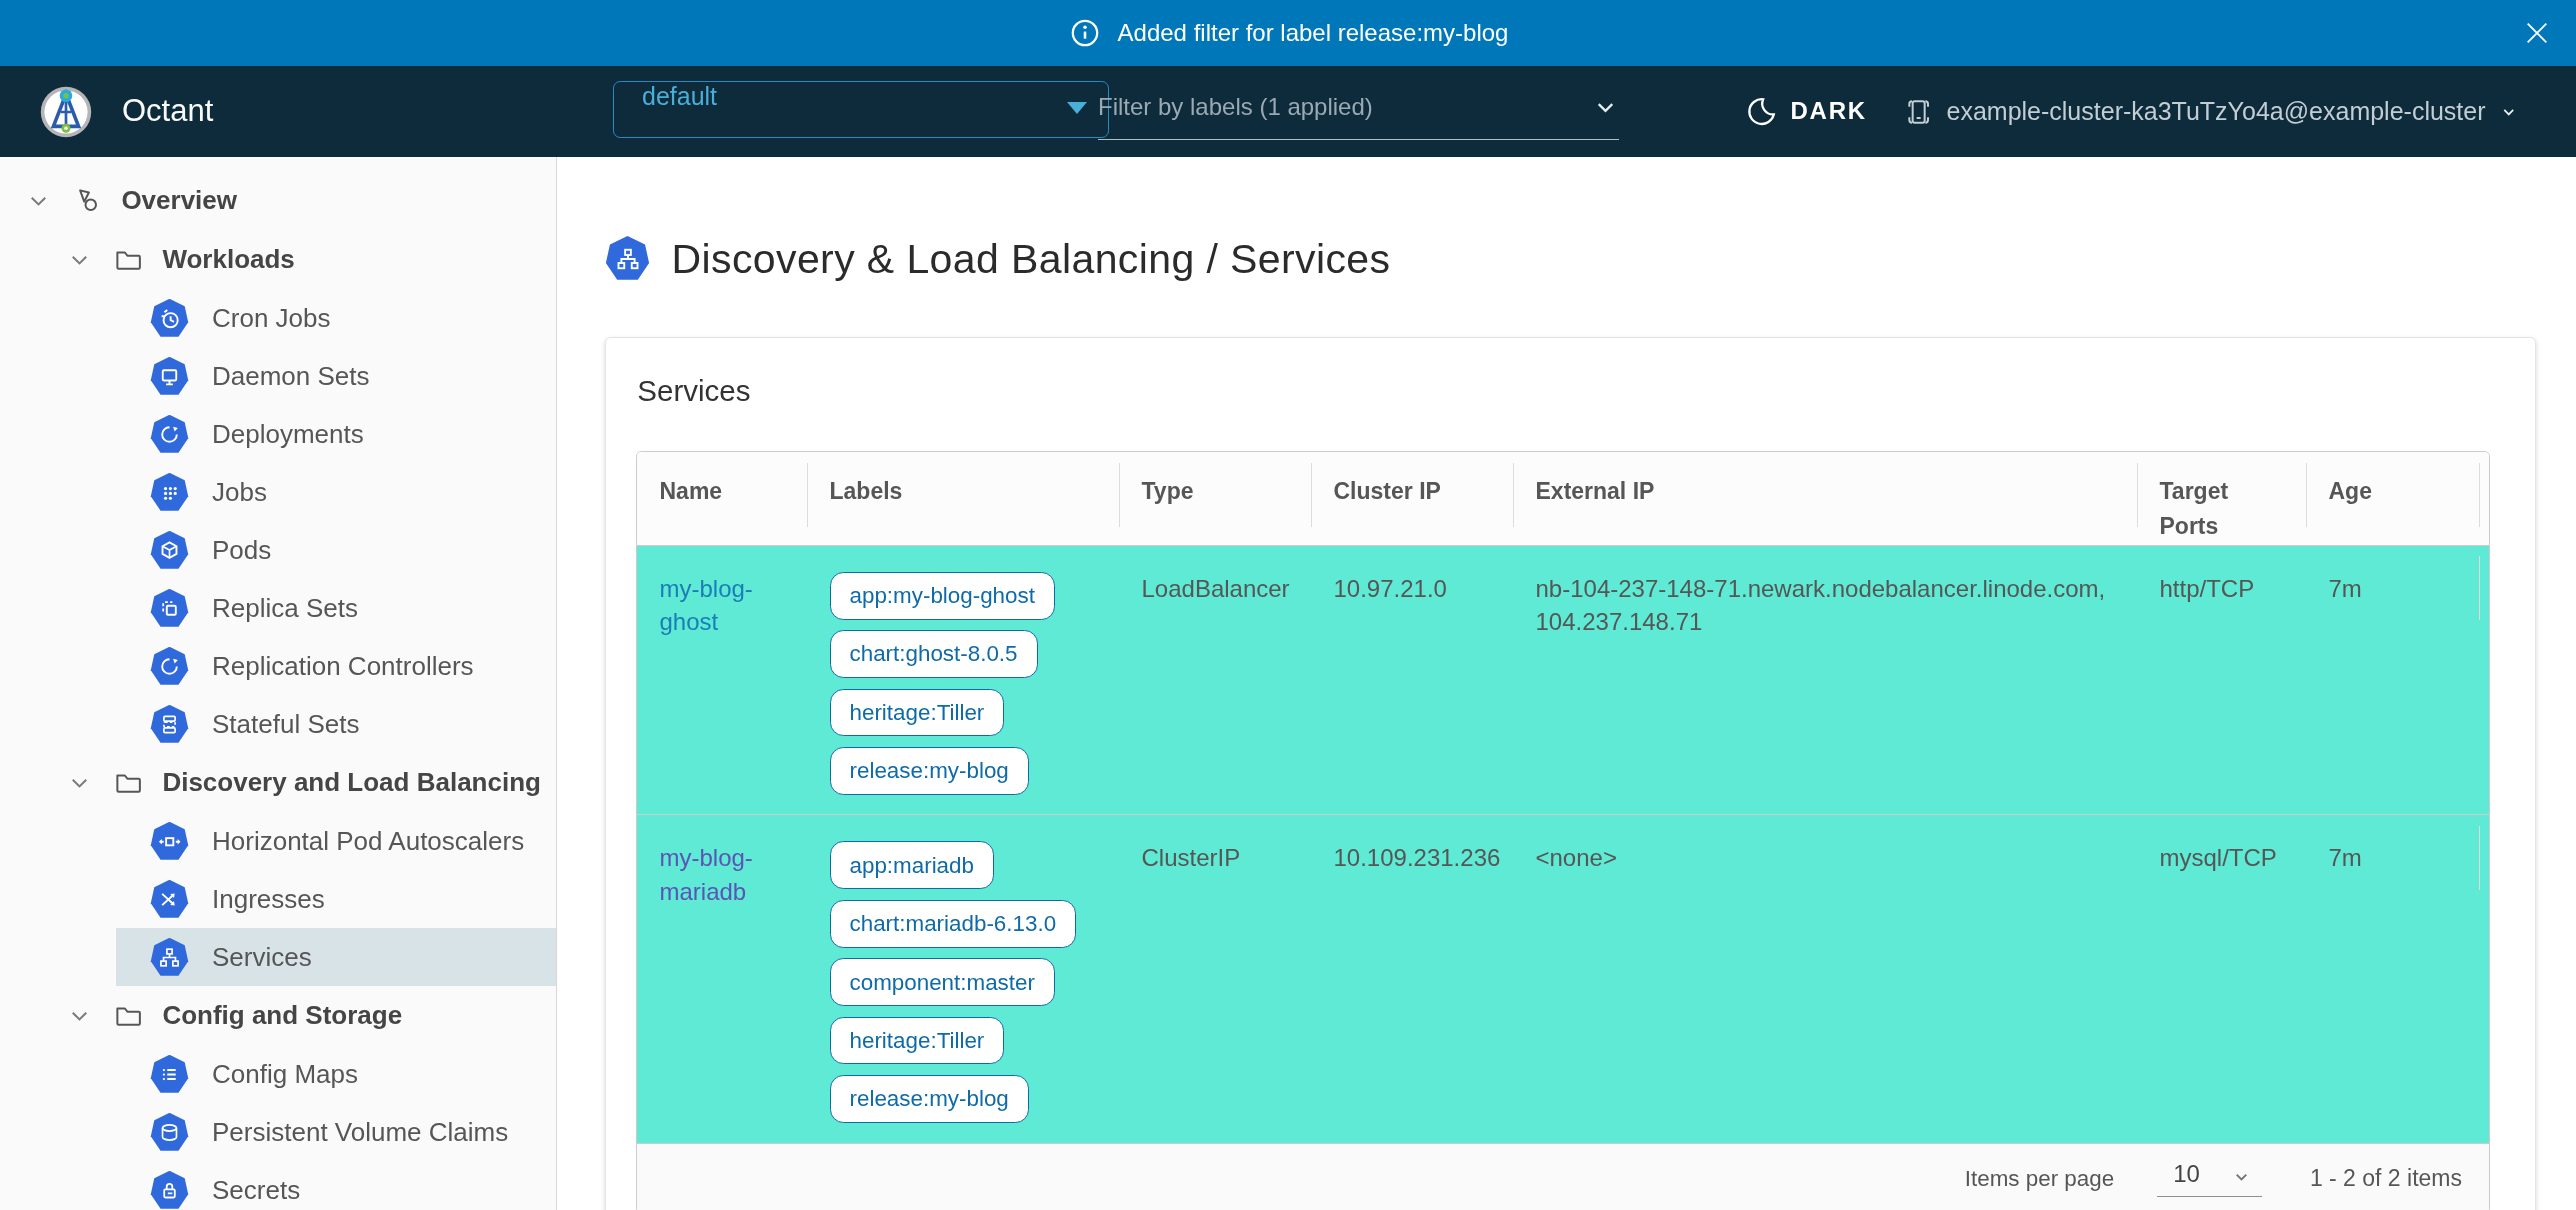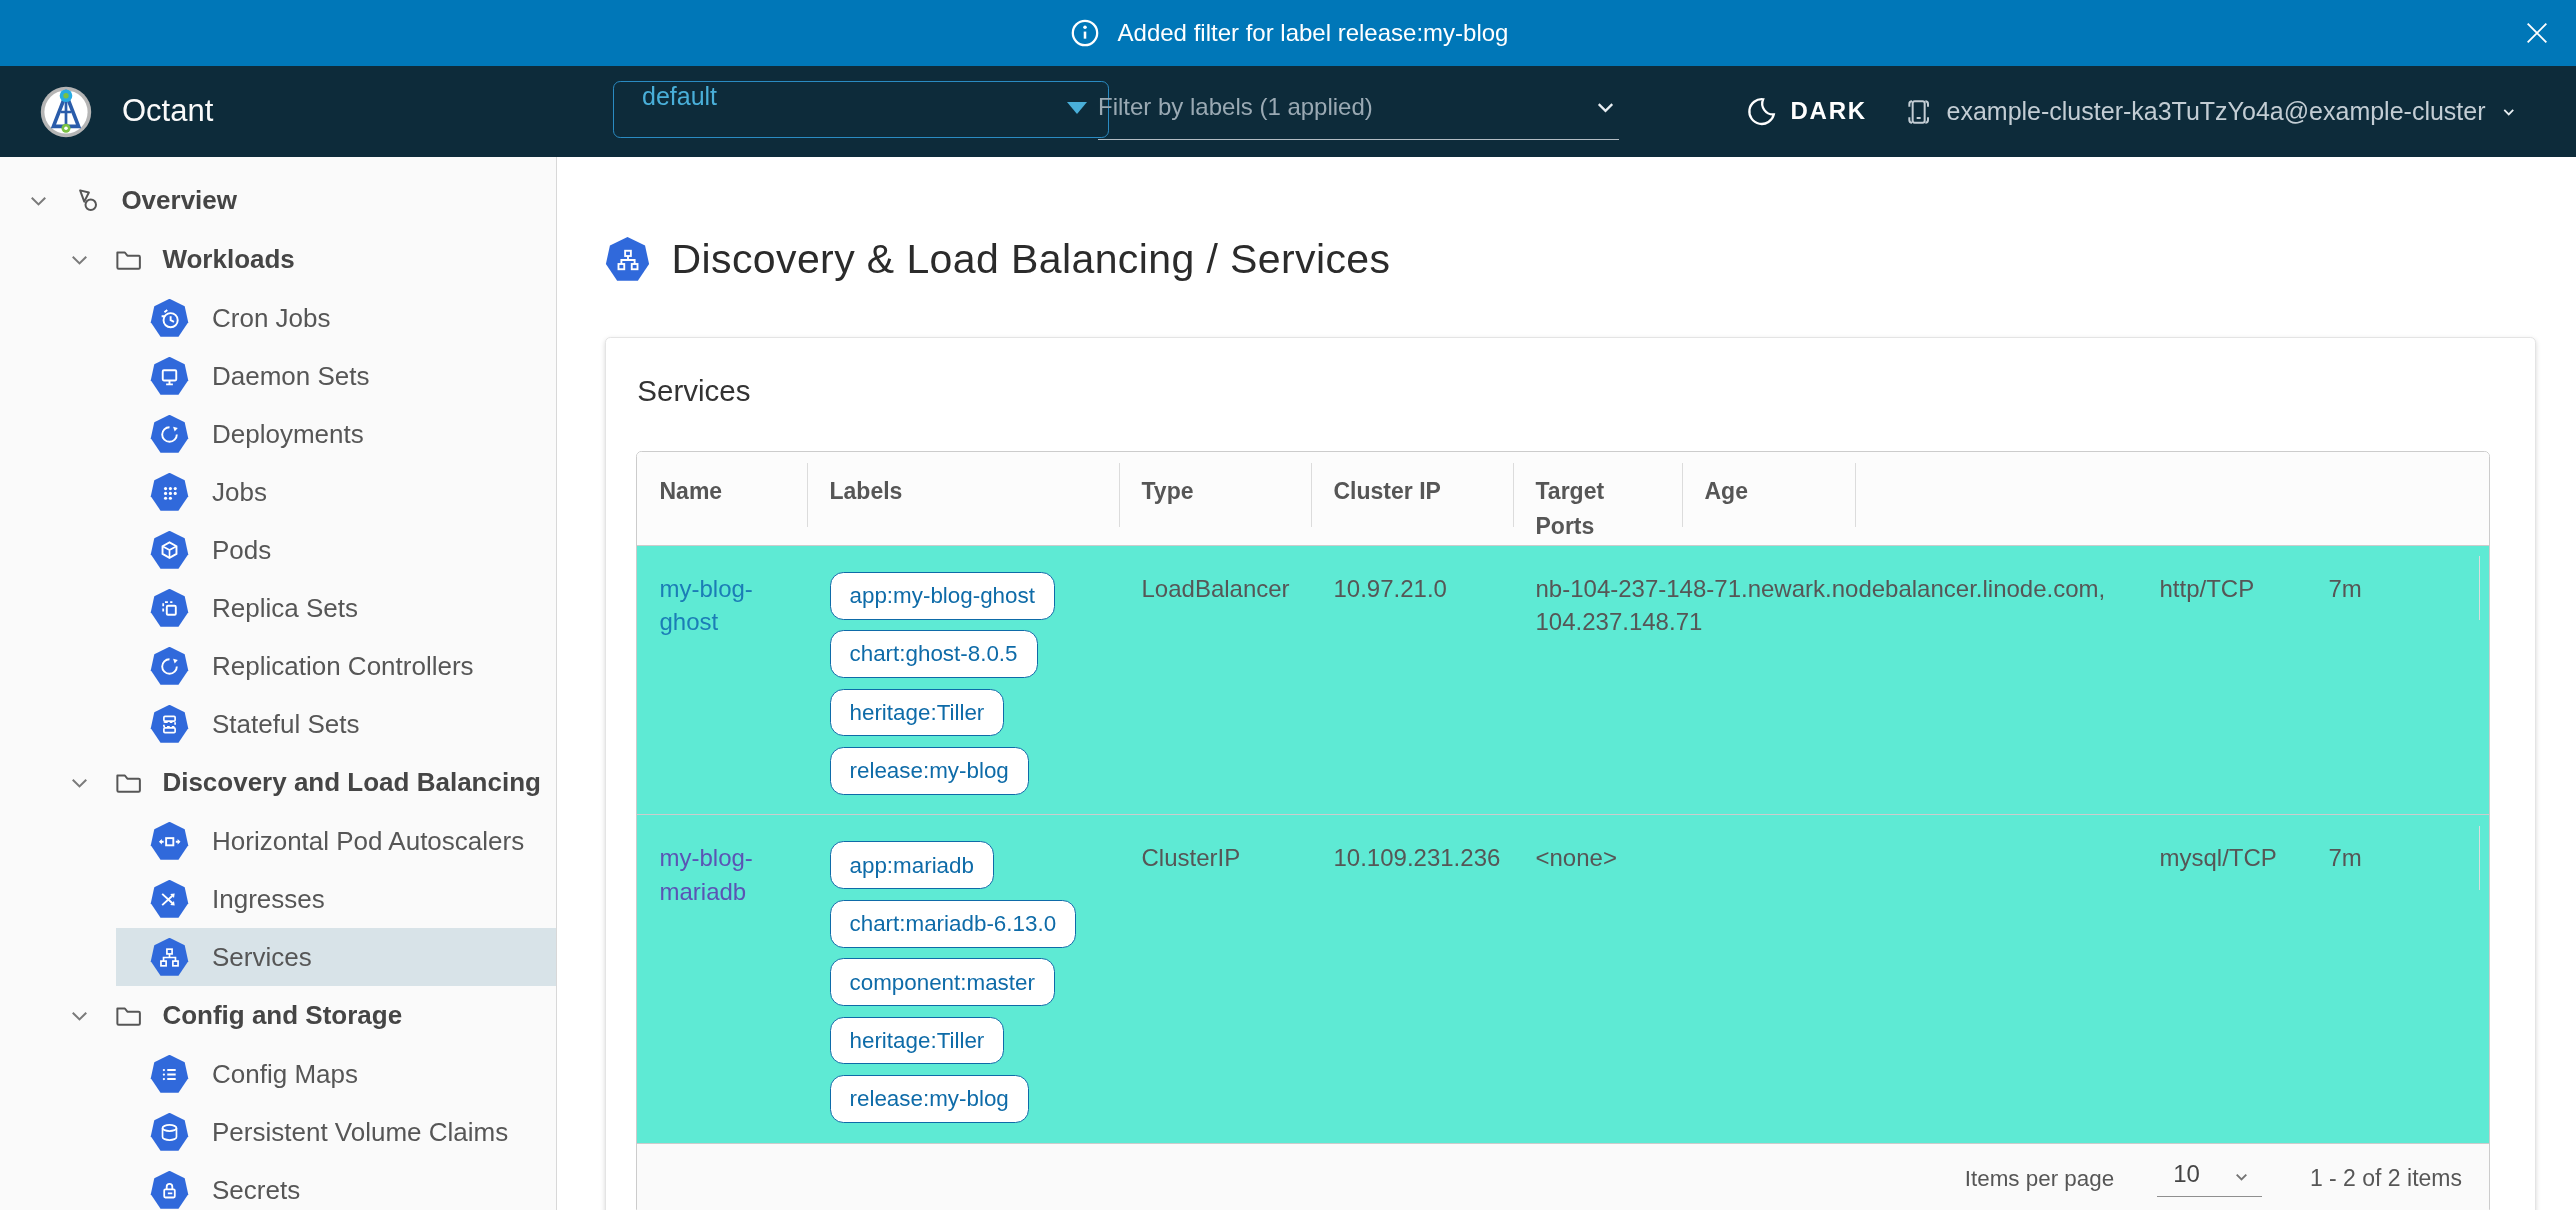--- a/index.html
+++ b/index.html
@@ -42,21 +42,21 @@
   .nav-item.selected{background:var(--selected-bg);}
   .chev-icon{width:27px;height:27px;margin-right:19.7px;flex:none;}
   .chev-icon svg{width:27px;height:27px;display:block;}
   .tree-icon{width:30px;height:30px;margin-right:19.7px;flex:none;}
   .tree-icon svg{width:30px;height:30px;display:block;}
   .k8s-icon{width:39px;height:39px;flex:none;background:var(--k8s-blue);display:flex;align-items:center;justify-content:center;
     clip-path:polygon(50% 0%,89% 19%,98% 60%,73% 97%,27% 97%,2% 60%,11% 19%);}
   .k8s-icon svg{width:27px;height:27px;display:block;}
   .nav-item .k8s-icon{margin-right:23px;}
   
-  .page-title{display:flex;align-items:center;gap:21.5px;}
+  .page-title{display:flex;align-items:flex-start;gap:21.5px;}
   .page-title .k8s-icon{width:45px;height:45px;}
   .page-title .k8s-icon svg{width:30px;height:30px;}
   .page-title h1{margin:0;font-size:41px;font-weight:400;color:#2b2b2b;letter-spacing:0.4px;}
   
   .card{margin-top:54px;background:#fff;border:0.9px solid #e4e4e4;border-radius:5.4px;box-shadow:0 2.7px 5.4px rgba(0,0,0,0.16);
     padding:27px 45px 31px 29.5px;}
   .card h2{margin:9px 0 0 1.8px;font-size:29.5px;font-weight:400;color:#333;}
   .datagrid{margin-top:43px;border:0.9px solid #ccc;border-radius:5.4px;overflow:hidden;}
   .dg-head{display:flex;min-height:85px;background:#fcfcfc;}
   .dg-th{box-sizing:border-box;padding:21.5px 18px 0 23px;font-size:23px;font-weight:700;color:#565656;line-height:1.55;position:relative;}
@@ -377,20 +377,21 @@
     </div>
 
     <div class="card">
       <h2>Services</h2>
       <div class="datagrid">
         <div class="dg-head" id="dg-head">
             <div class="dg-th c0">Name</div>
             <div class="dg-th c1">Labels</div>
             <div class="dg-th c2">Type</div>
             <div class="dg-th c3">Cluster IP</div>
+            <div class="dg-th c4">External IP</div>
             <div class="dg-th c5">Target Ports</div>
             <div class="dg-th c6">Age</div>
             <div class="dg-spacer-h"></div>
           </div>
         <div id="dg-rows">
             <div class="dg-row">
               <div class="dg-td c0"><a class="name-link">my-blog-ghost</a></div>
               <div class="dg-td c1 labels-cell">
                 <span class="pill">app:my-blog-ghost</span>
                 <span class="pill">chart:ghost-8.0.5</span>

